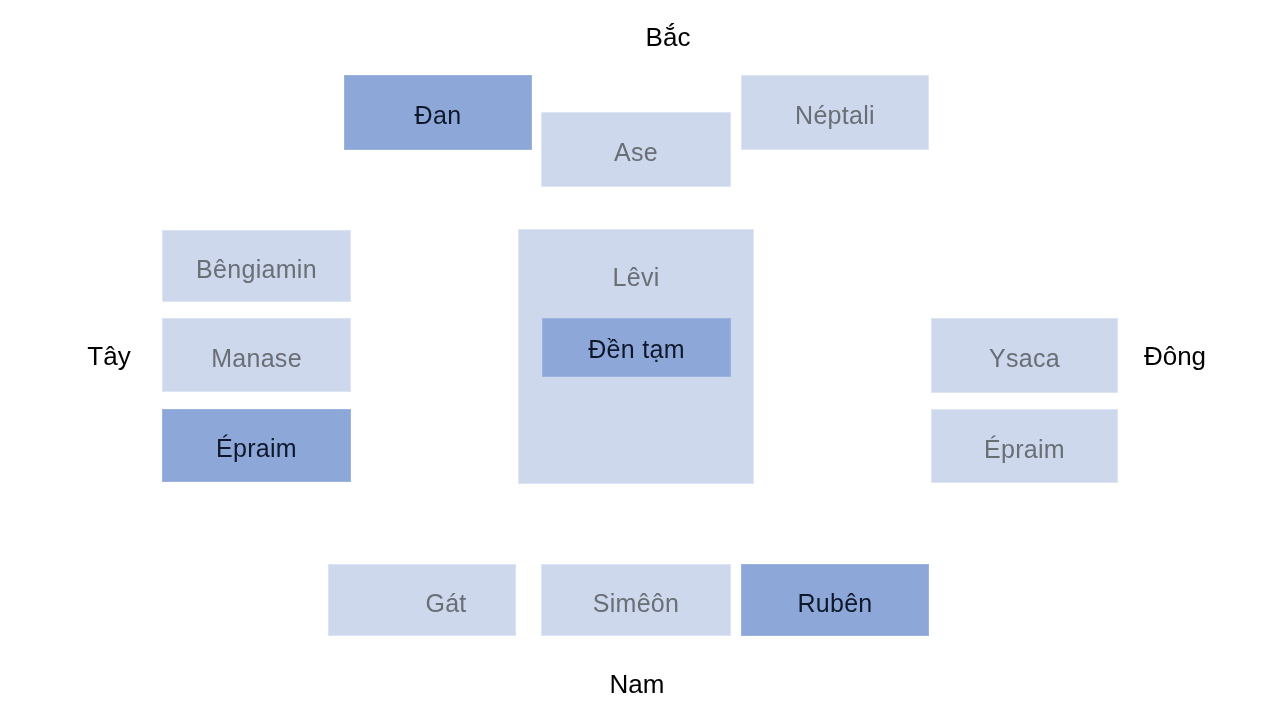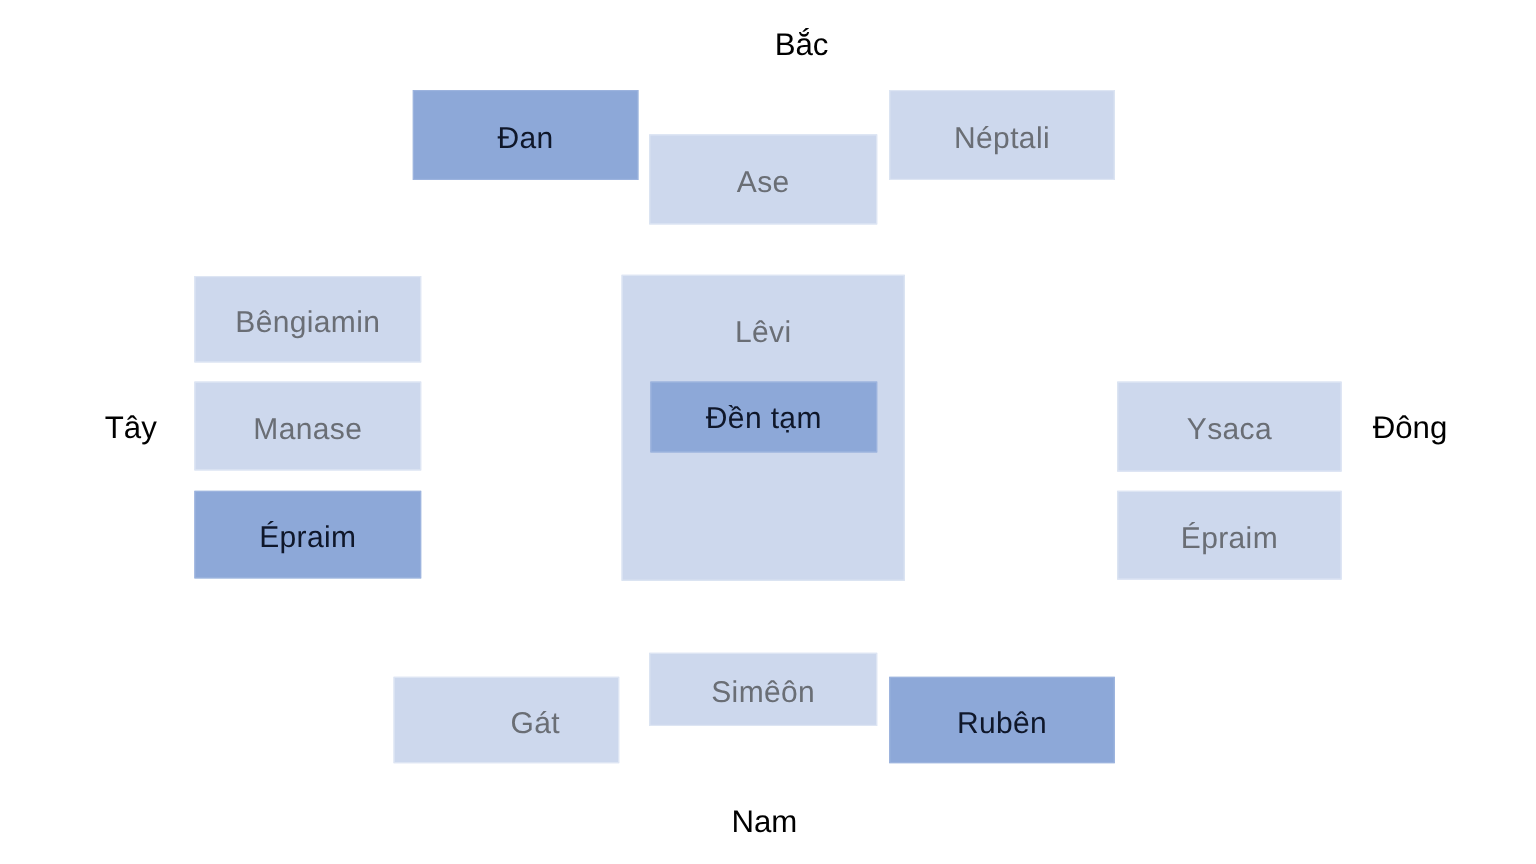--- a/index.html
+++ b/index.html
@@ -63,21 +63,21 @@
   .w2 { left: 162px; top: 318px; width: 189px; height: 74px; }
   .w3 { left: 162px; top: 409px; width: 189px; height: 73px; }
 
   
   .e1 { left: 931px; top: 229px; width: 187px; height: 74px; }
   .e2 { left: 931px; top: 318px; width: 187px; height: 75px; }
   .e3 { left: 931px; top: 409px; width: 187px; height: 74px; }
 
   
   .s1 { left: 328px; top: 564px; width: 188px; height: 72px; padding-left: 48px; }
-  .s2 { left: 541px; top: 544px; width: 190px; height: 61px; }
+  .s2 { left: 541px; top: 564px; width: 190px; height: 72px; }
   .s3 { left: 741px; top: 564px; width: 188px; height: 72px; }
 
   
   .levi-panel {
     position: absolute;
     left: 518px; top: 229px;
     width: 236px; height: 255px;
     box-sizing: border-box;
   }
   .levi-label {

